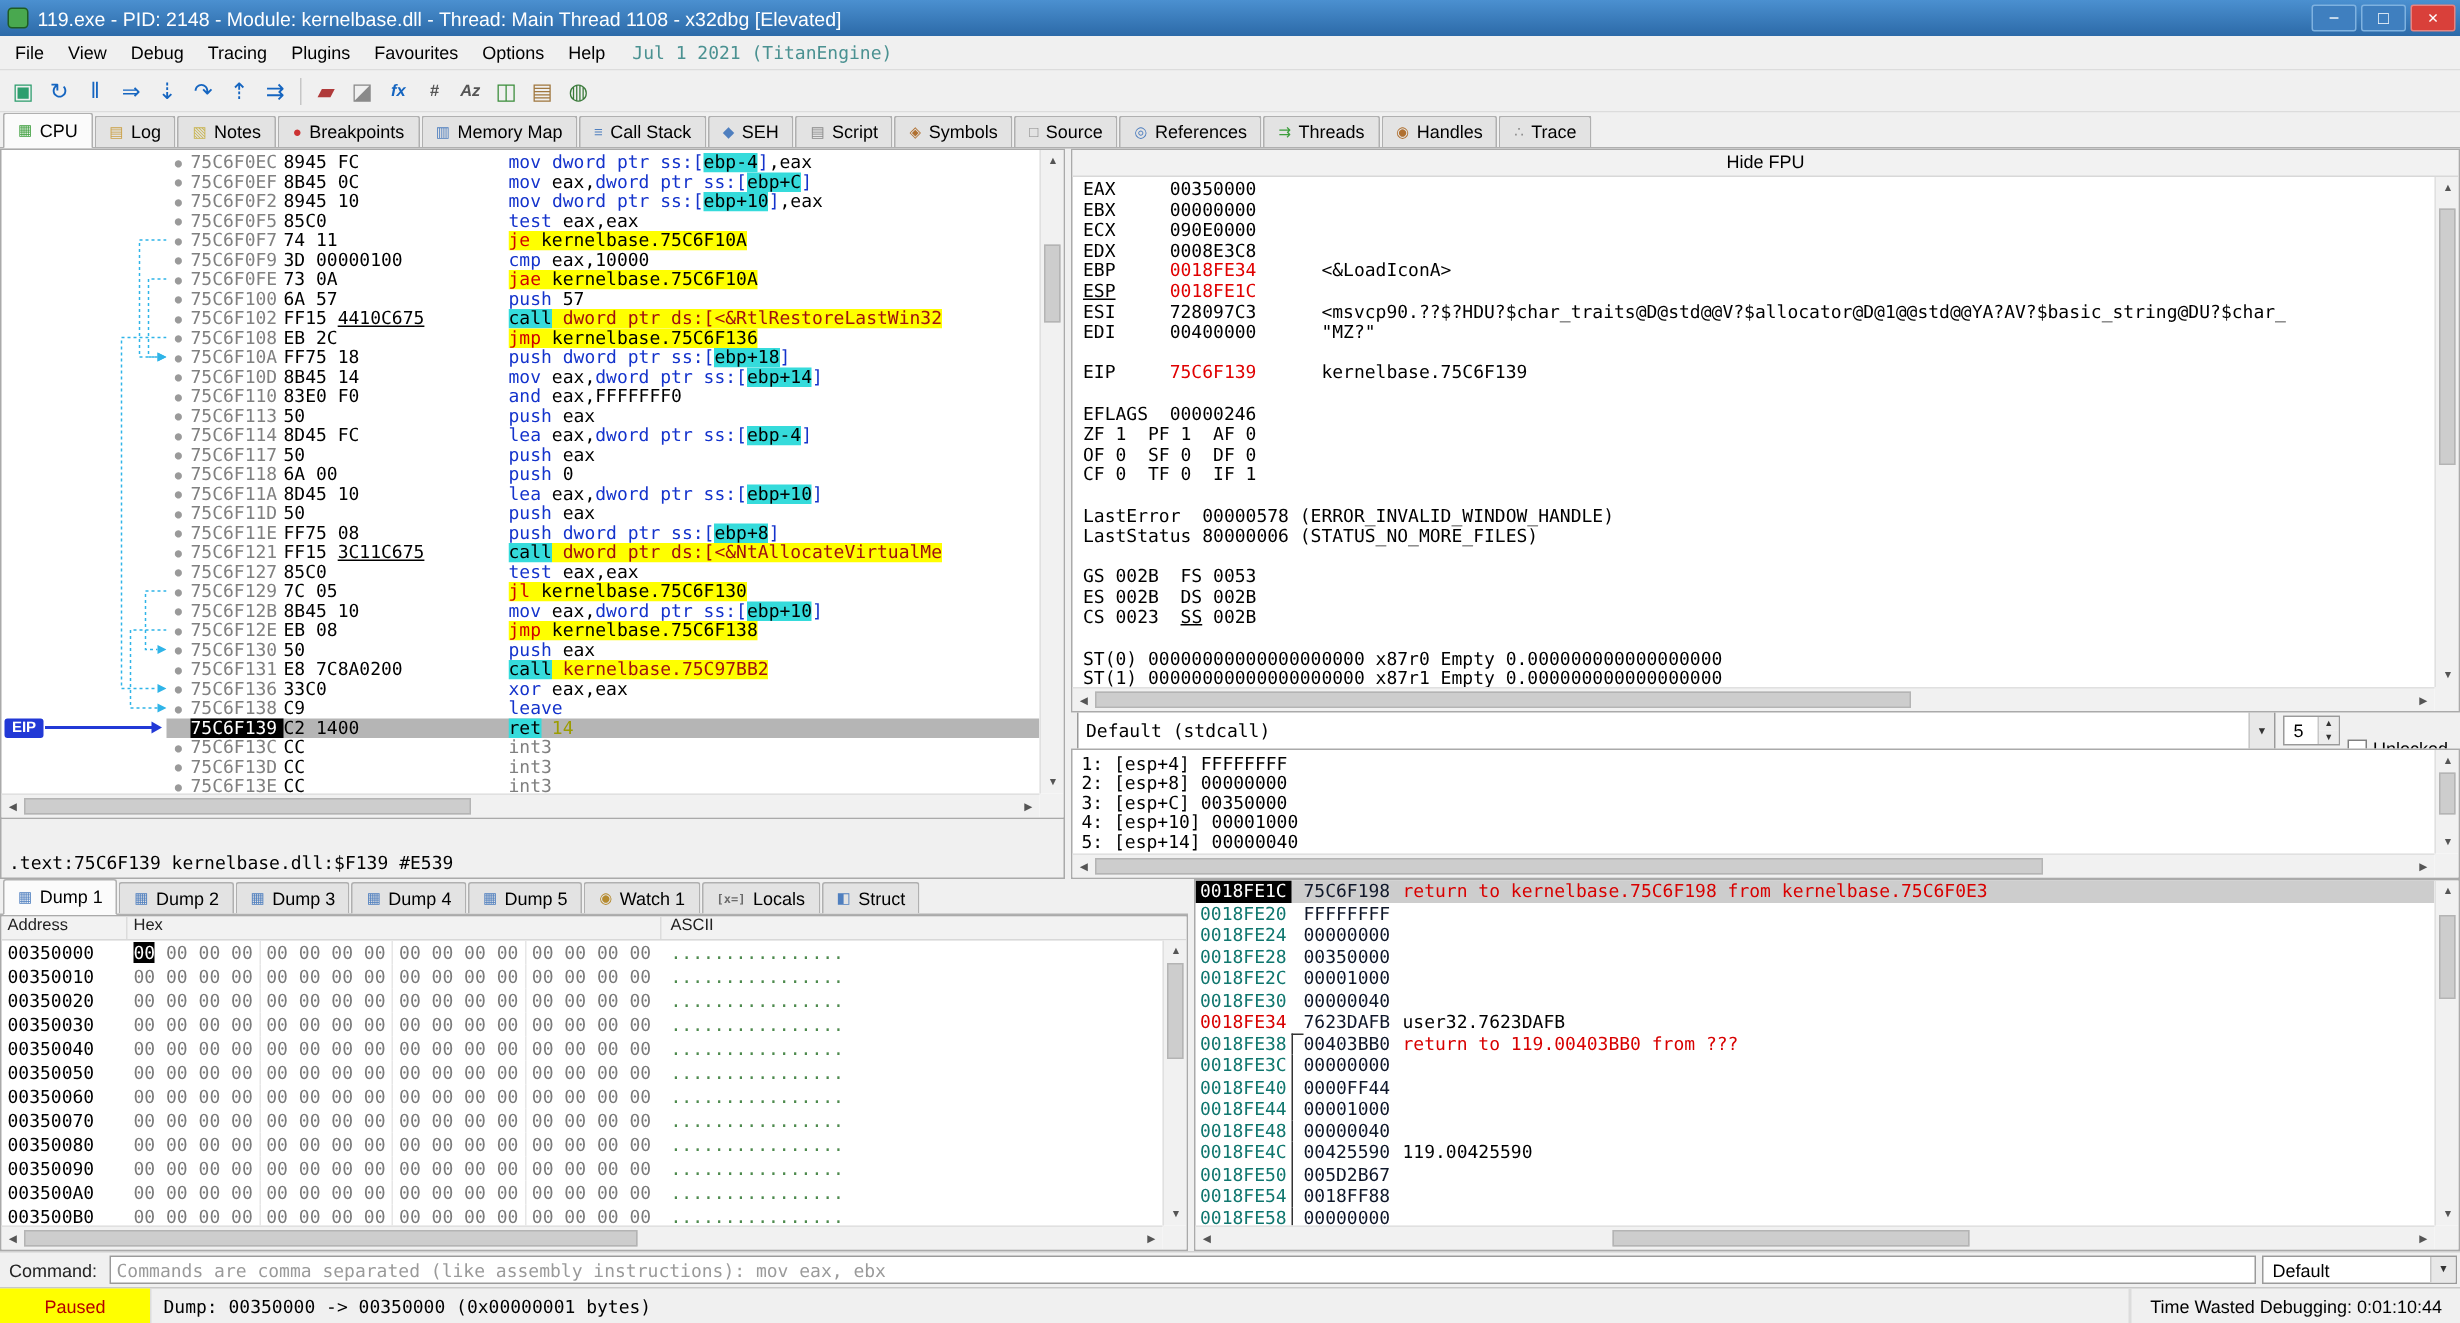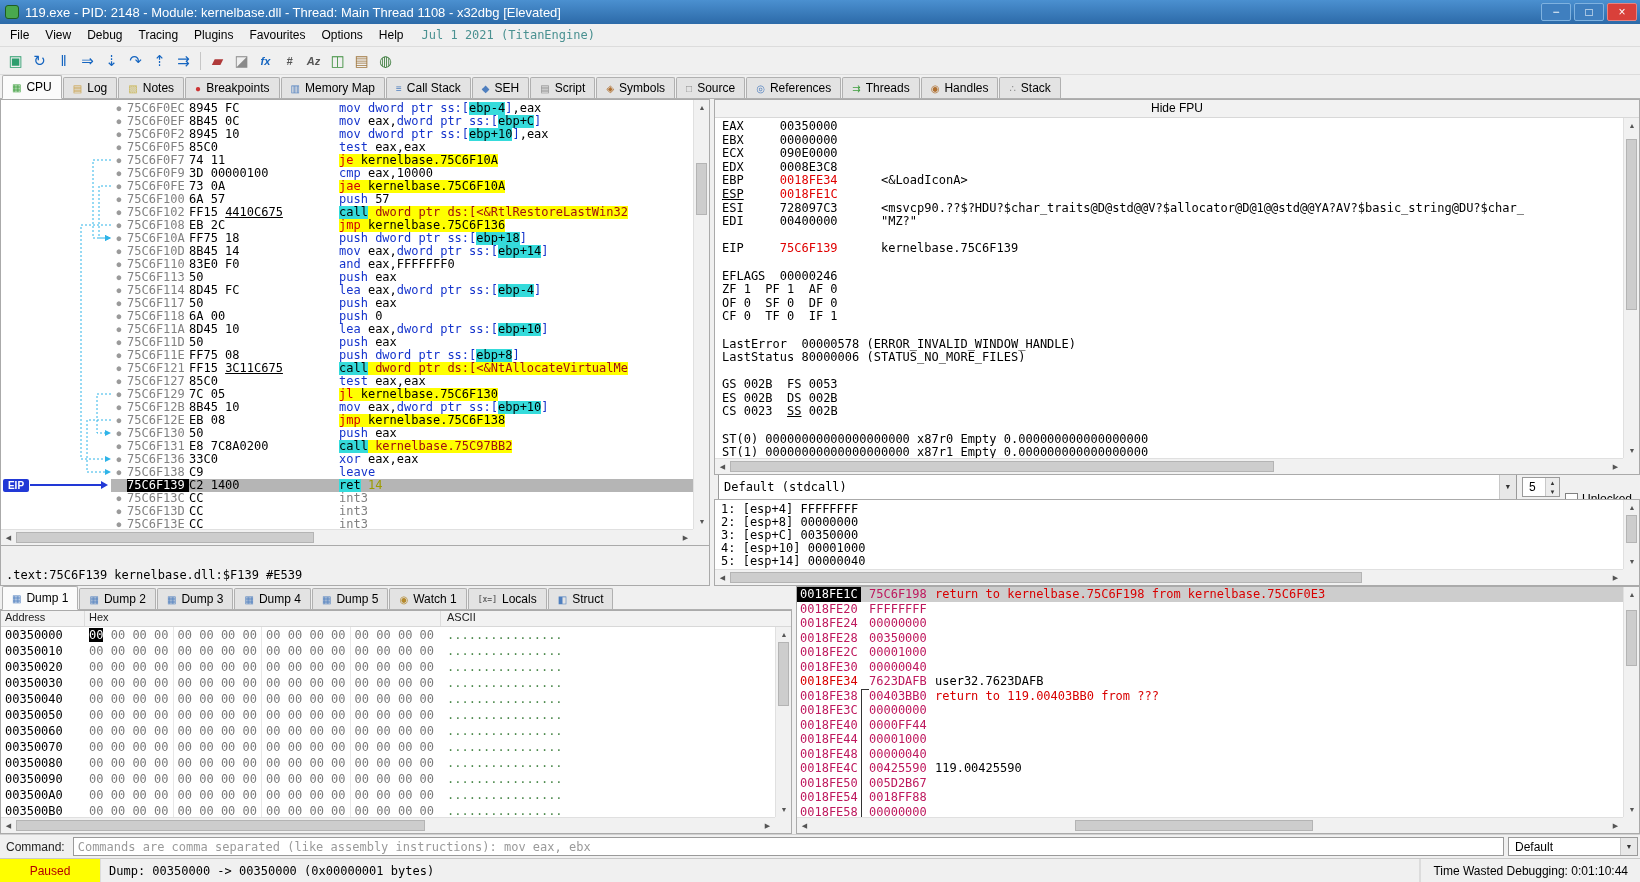--- a/index.html
+++ b/index.html
@@ -82,27 +82,27 @@
 .dp-addr{width:84px;padding-left:4px;flex:none;color:#000;}
 .dp-hex{width:356px;flex:none;display:flex;color:#7a7a7a;}
 .dp-group{padding:0 4px;border-right:1px solid #e6e6e6;}
 .dp-group:last-child{border-right:none;}
 .sel-byte{background:#000;color:#fff;}
 .dp-ascii{padding-left:6px;color:#4d8a4d;}
 .stack-panel{flex:1;position:relative;background:#fff;border:1px solid #aaa;overflow:hidden;}
 #stack-rows{position:absolute;left:0;top:0;right:16px;bottom:16px;font-family:"DejaVu Sans Mono",monospace;overflow:hidden;}
 .st-row{display:flex;height:14.5px;line-height:14.5px;white-space:pre;}
 .st-row.sel{background:#cdcdcd;}
-.st-addr{width:64px;padding-left:3px;color:#be185d;flex:none;}
+.st-addr{width:64px;padding-left:3px;color:#0f766e;flex:none;}
 .st-addr.sel{background:#000;color:#fff;}
 .st-addr.red{color:#d80000;}
 .st-frame{width:8px;flex:none;}
 .st-frame.on{border-left:1px solid #333;}
 .st-frame.start{border-top:1px solid #333;}
-.st-val{width:66px;flex:none;color:#be185d;}
+.st-val{width:66px;flex:none;color:#0f172a;}
 .st-com{flex:1;color:#000;overflow:hidden;}
 .st-com.red{color:#d80000;}
 .cmdbar{height:24px;display:flex;align-items:center;gap:4px;padding:0 2px;border-top:1px solid #d0d0d0;flex:none;background:#f0f0f0;}
 .cmd-label{padding:0 4px;color:#222;}
 .cmd-input{flex:1;height:19px;border:1px solid #9a9a9a;font-family:"DejaVu Sans Mono",monospace;font-size:12px;padding:0 4px;background:#fff;color:#000;}
 .cmd-input::placeholder{color:#9a9a9a;}
 .cmd-profile{width:130px;height:19px;background:#fff;border:1px solid #9a9a9a;display:flex;align-items:center;padding-left:6px;}
 .statusbar{height:24px;display:flex;align-items:stretch;border-top:1px solid #c8c8c8;background:#f0f0f0;flex:none;}
 .status-paused{width:100px;background:#ffff00;color:#b40000;display:flex;align-items:center;justify-content:center;flex:none;}
 .status-dump{flex:1;display:flex;align-items:center;padding:0 8px;border-left:1px solid #dcdcdc;border-right:1px solid #dcdcdc;font-family:"DejaVu Sans Mono",monospace;}
@@ -208,21 +208,21 @@
       <div class="tab">
         <span class="tab-icon" style="color: rgb(60, 158, 60);">⇉</span>
         <span class="tab-label">Threads</span>
       </div>
       <div class="tab">
         <span class="tab-icon" style="color: rgb(176, 112, 48);">◉</span>
         <span class="tab-label">Handles</span>
       </div>
       <div class="tab">
         <span class="tab-icon" style="color: rgb(138, 138, 138);">∴</span>
-        <span class="tab-label">Stack</span>
+        <span class="tab-label">Trace</span>
       </div>
     </div>
 
   <div class="topsection">
     <div class="disasm-col">
       <div class="disasm-panel">
         <svg id="jumplines" width="62" height="429">
             <path d="M62 58 H44 V136 H56" class="jline"></path>
             <path d="M56 133 L62 136 L56 139 Z" class="jhead"></path>
             <path d="M62 84 H50 V136 H56" class="jline"></path>

